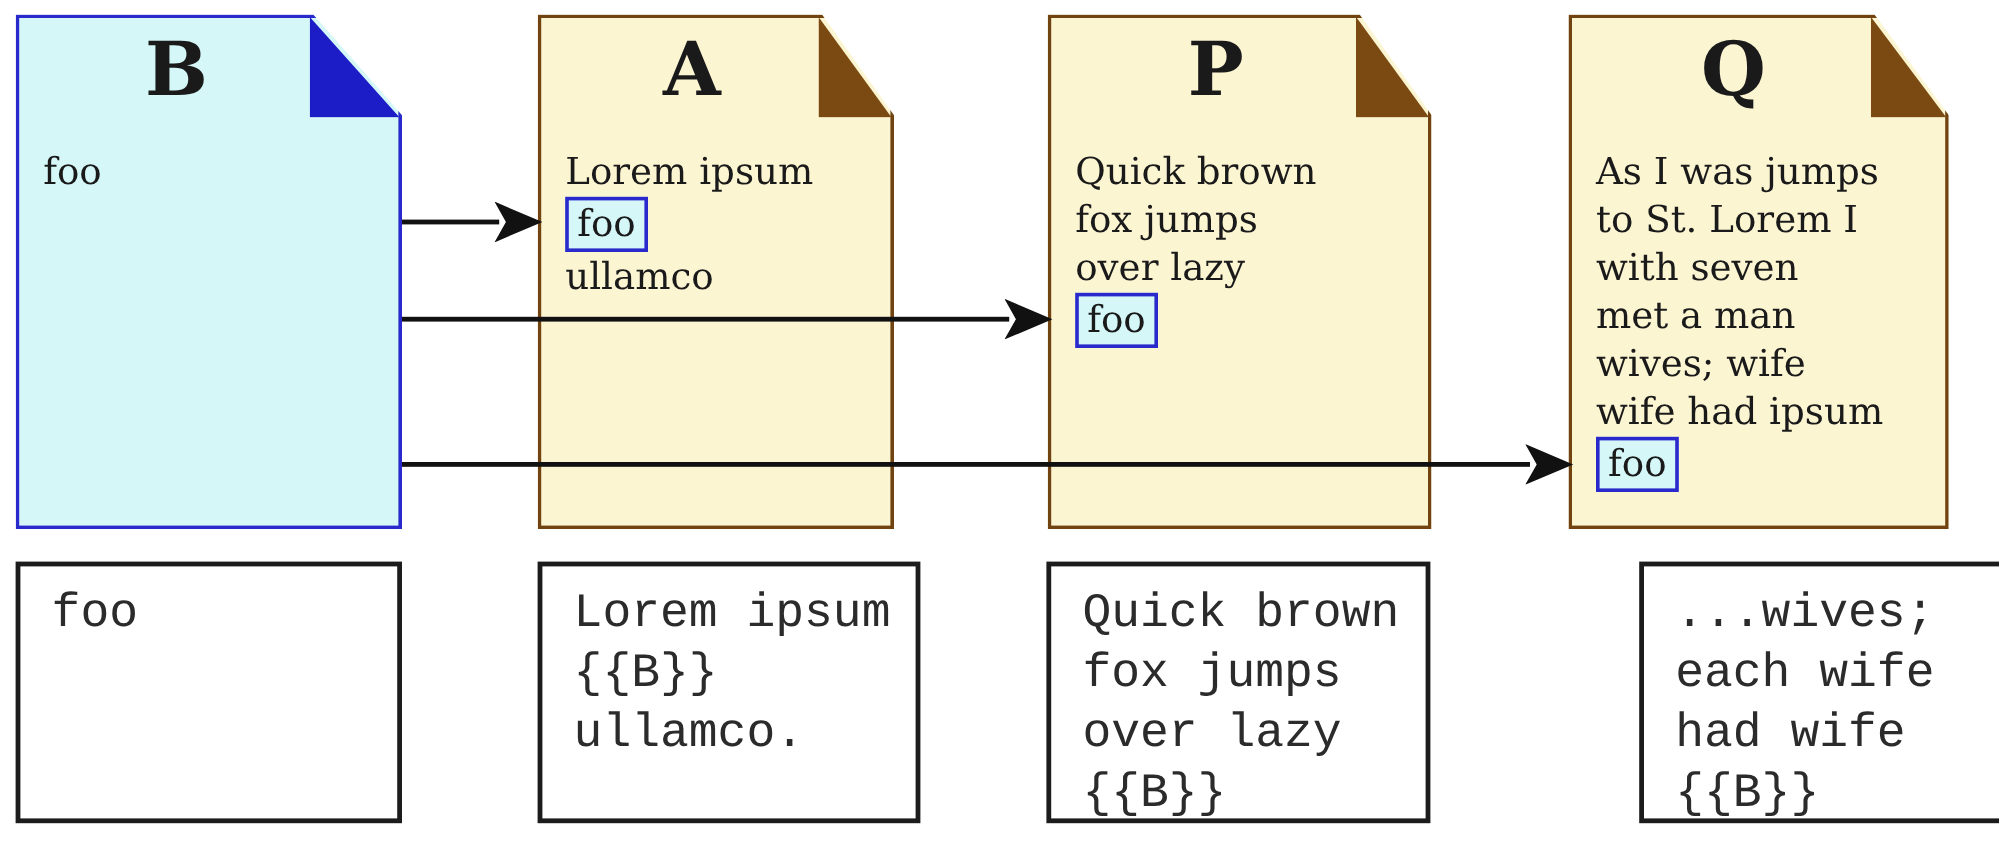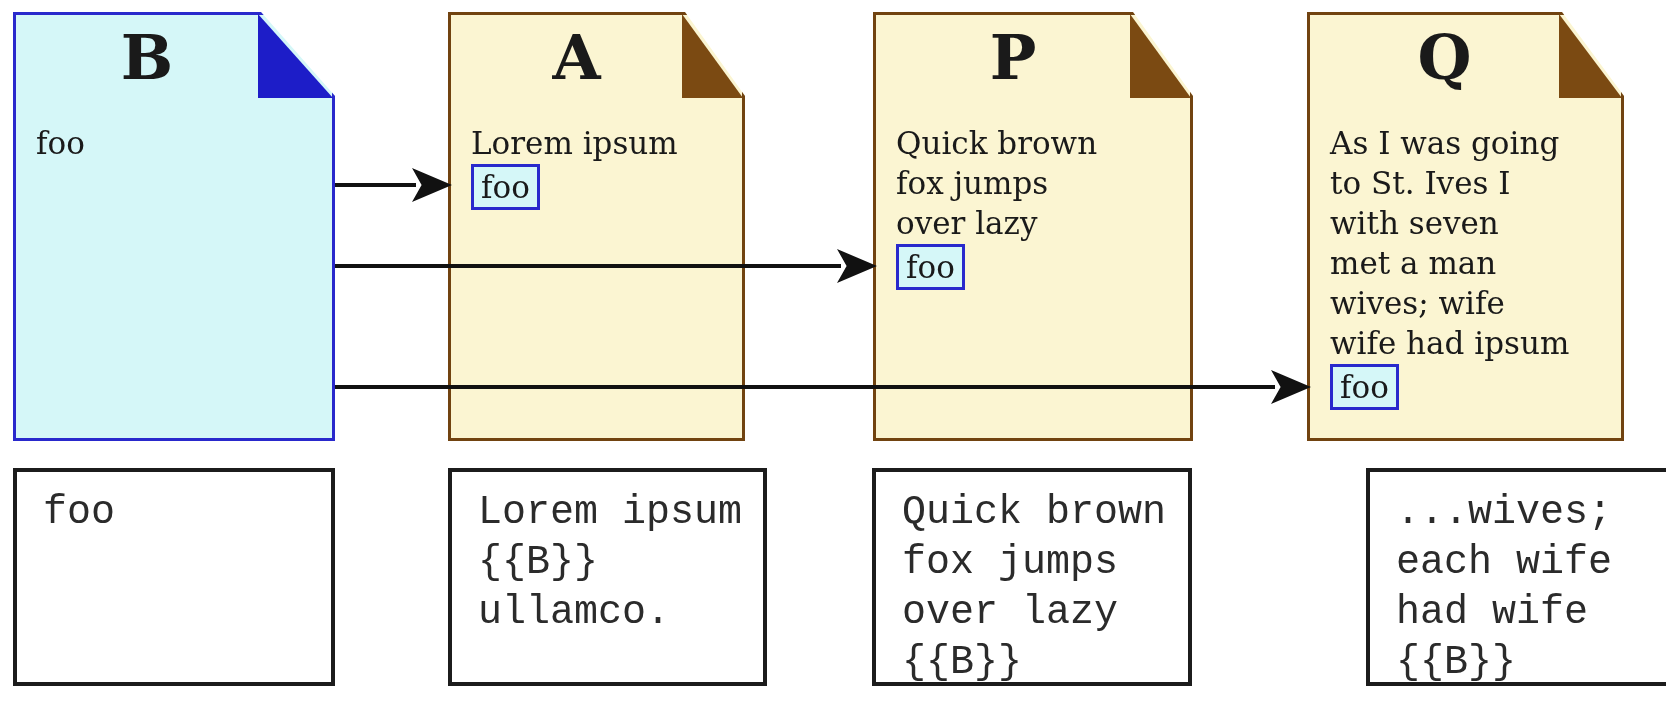--- a/index.html
+++ b/index.html
@@ -45,40 +45,41 @@
       </div>
   </div>
   <div class="doc brown" style="left: 448px; width: 297px; clip-path: polygon(0px 0px, calc(100% - 60px) 0px, 100% 84px, 100% 100%, 0px 100%);">
     <div class="fold" style="width: 61px;"></div>
     <div class="doc-title" style="margin-right: 42px;">A</div>
     <div class="doc-body">
         <div class="line">Lorem ipsum</div>
         <div class="line box-line">
           <span class="foo-box">foo</span>
         </div>
+        <div class="line">ullamco</div>
       </div>
   </div>
   <div class="doc brown" style="left: 873px; width: 320px; clip-path: polygon(0px 0px, calc(100% - 60px) 0px, 100% 84px, 100% 100%, 0px 100%);">
     <div class="fold" style="width: 61px;"></div>
     <div class="doc-title" style="margin-right: 42px;">P</div>
     <div class="doc-body">
         <div class="line">Quick brown</div>
         <div class="line">fox jumps</div>
         <div class="line">over lazy</div>
         <div class="line box-line">
           <span class="foo-box">foo</span>
         </div>
       </div>
   </div>
   <div class="doc brown" style="left: 1307px; width: 317px; clip-path: polygon(0px 0px, calc(100% - 62px) 0px, 100% 84px, 100% 100%, 0px 100%);">
     <div class="fold" style="width: 63px;"></div>
     <div class="doc-title" style="margin-right: 44px;">Q</div>
     <div class="doc-body">
-        <div class="line">As I was going</div>
-        <div class="line">to St. Ives I</div>
+        <div class="line">As I was jumps</div>
+        <div class="line">to St. Lorem I</div>
         <div class="line">with seven</div>
         <div class="line">met a man</div>
         <div class="line">wives; wife</div>
         <div class="line">wife had ipsum</div>
         <div class="line box-line">
           <span class="foo-box">foo</span>
         </div>
       </div>
   </div>
 

